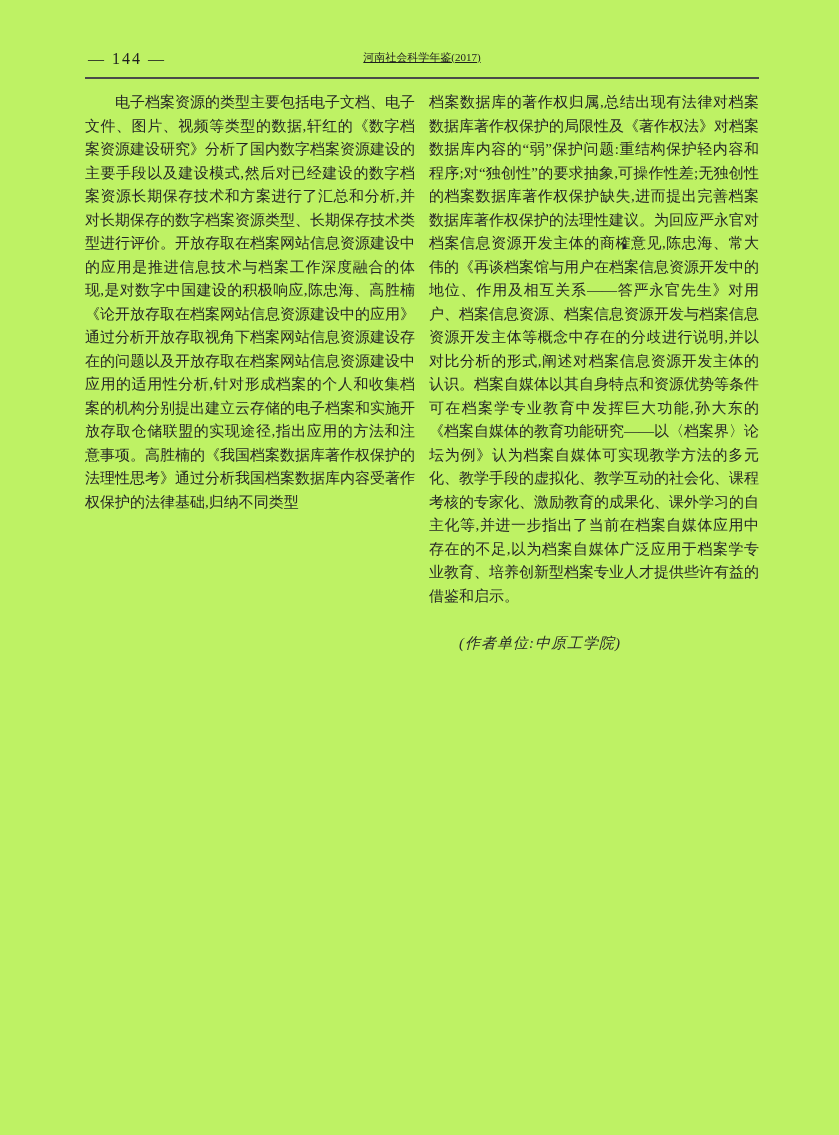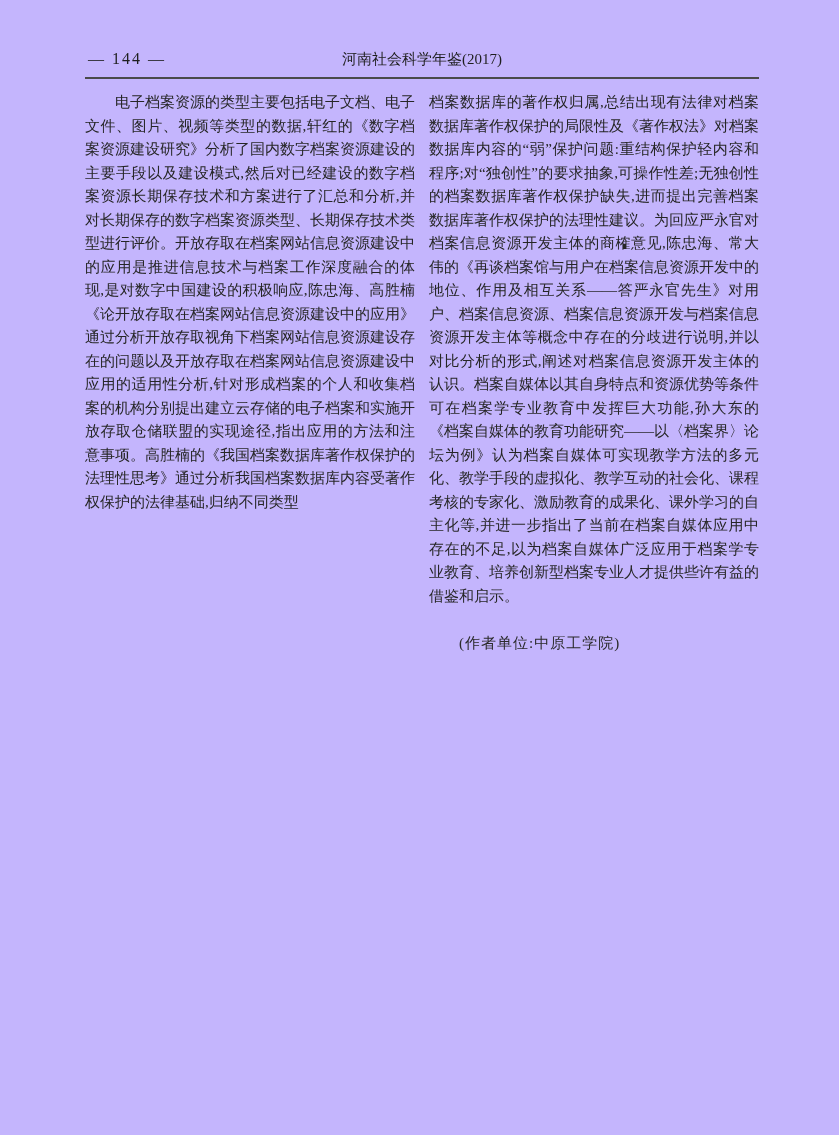--- a/index.html
+++ b/index.html
@@ -11,21 +11,21 @@
     width: 839px;
     height: 1135px;
     position: relative;
     overflow: hidden;
     font-family: "Liberation Serif", "DejaVu Serif", serif;
     color: #232323;
   }
   .page {
     position: absolute;
     inset: 0;
-    background: #c4b5fd;
+    background: #bef264;
   }
   .page-header {
     position: absolute;
     left: 85px;
     top: 50px;
     width: 674px;
     height: 24px;
   }
   .page-number {
     position: absolute;
@@ -35,23 +35,24 @@
     letter-spacing: 2px;
     color: #1f1f1f;
     white-space: nowrap;
   }
   .journal-title {
     position: absolute;
     left: 0;
     right: 0;
     top: 0;
     text-align: center;
-    font-size: 15px;
+    font-size: 11px;
     color: #1f1f1f;
     white-space: nowrap;
+    text-decoration: underline;
   }
   .header-rule {
     position: absolute;
     left: 85px;
     top: 77px;
     width: 674px;
     height: 2px;
     background: #4a4a4a;
   }
   .content {
@@ -77,20 +78,21 @@
   }
   .para.indent {
     text-indent: 2em;
   }
   .author-note {
     margin: 0;
     margin-top: 24px;
     font-size: 15px;
     line-height: 23.5px;
     text-indent: 2em;
+    font-style: italic;
     color: #2a2a2a;
     letter-spacing: 1px;
   }
 </style>
 </head>
 <body>
 
 <div class="page">
 
   <div class="page-header">

